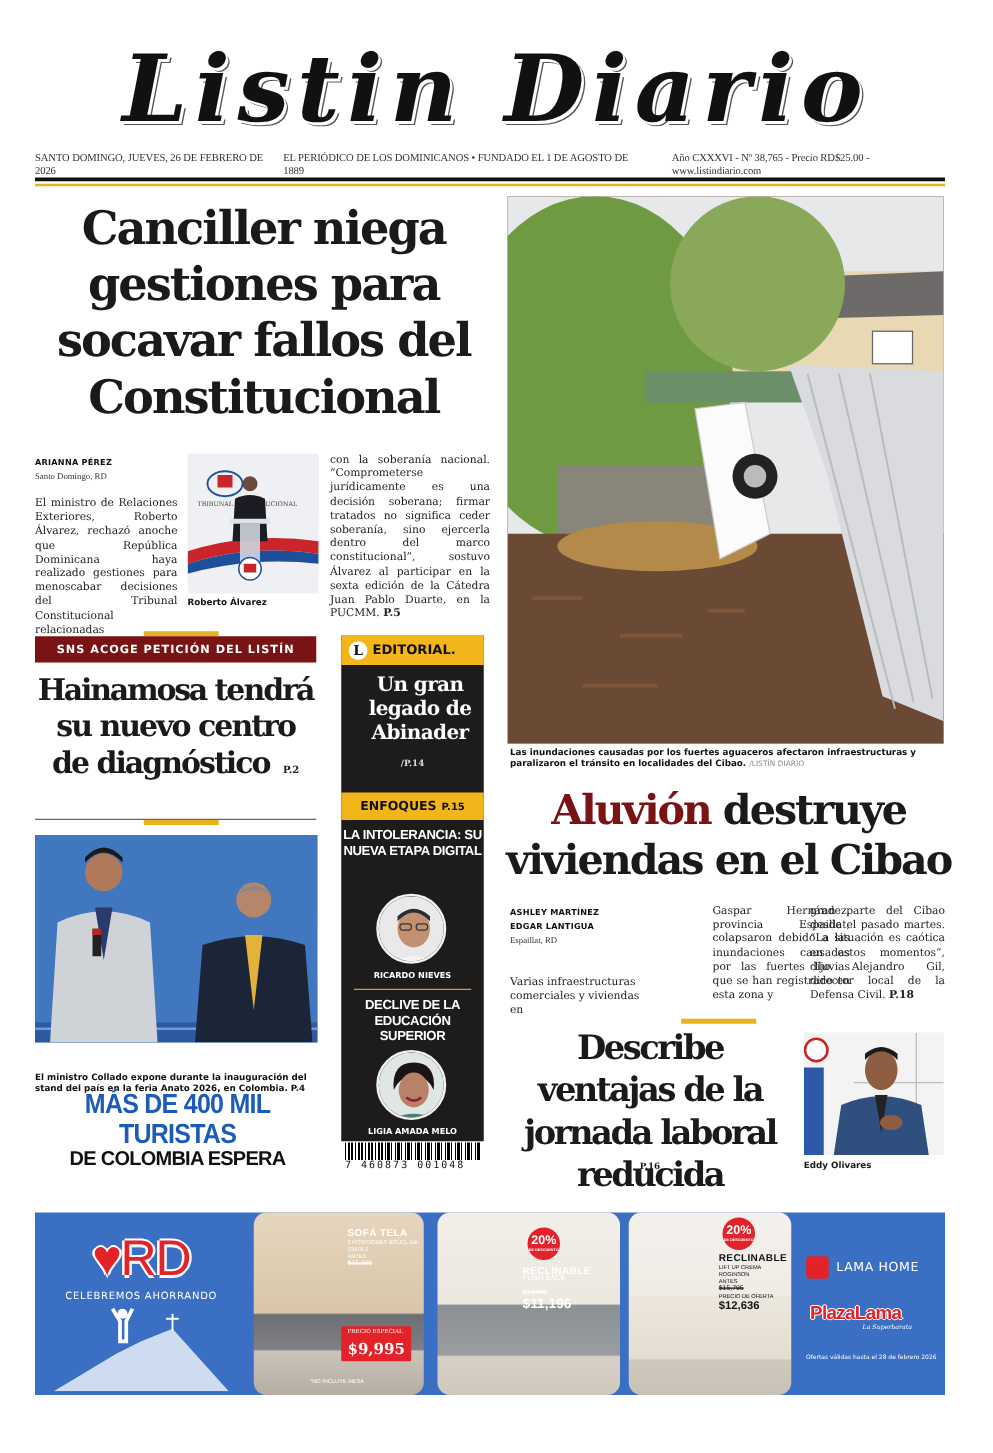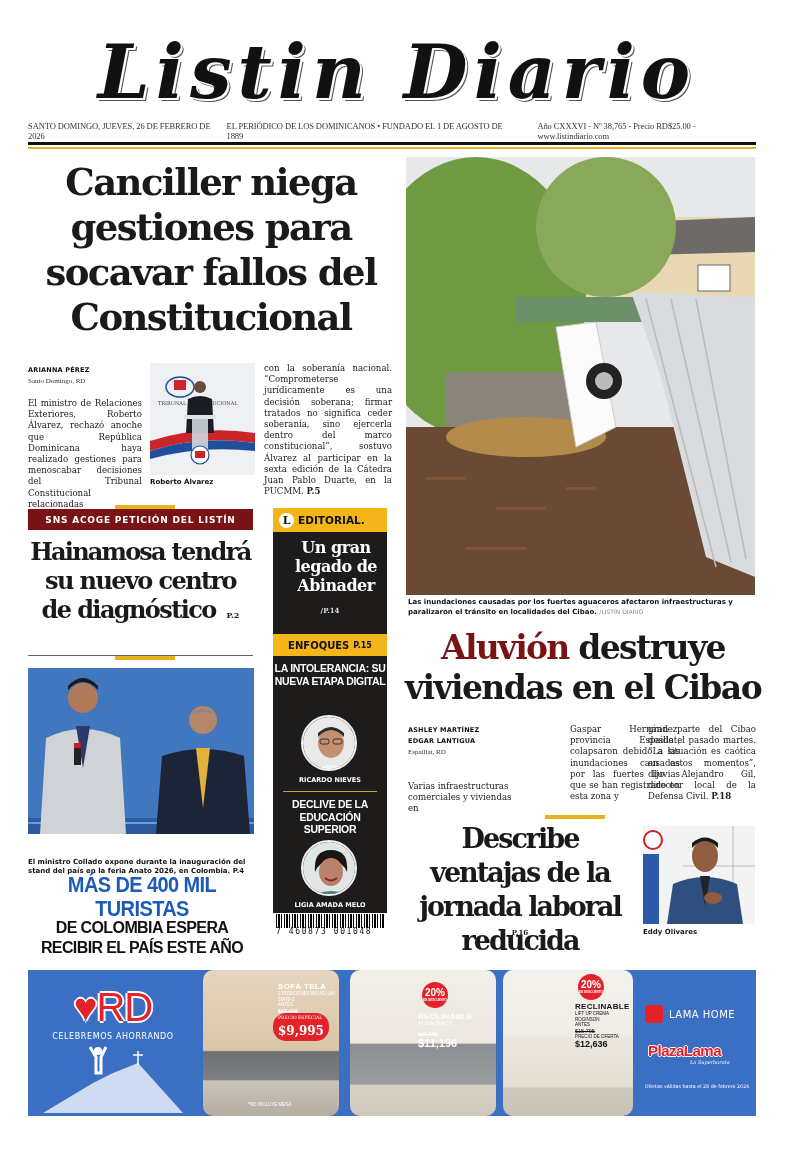--- a/index.html
+++ b/index.html
@@ -104,21 +104,21 @@
       text-shadow: 2px 0 #fff, -2px 0 #fff, 0 2px #fff, 0 -2px #fff; letter-spacing: -1px; }
     .ad-tagline { color: #fff; font-family: "DejaVu Sans", sans-serif; font-size: 8px; letter-spacing: 0.6px; margin-top: 3px; }
     .ad-card { top: 970px; height: 146px; border-radius: 10px; overflow: hidden; }
     .card-sofa { left: 203px; width: 136px; background: linear-gradient(180deg, #e6d6bf 0%, #d9c6a8 55%, #6d6f74 56%, #7e8084 75%, #c9c3ba 76%, #b7ada1 100%); }
     .card-rec1 { left: 350px; width: 146px; background: linear-gradient(180deg, #f2efe9 0%, #ece7df 50%, #8c9094 51%, #9a9ea1 78%, #d7d0c5 79%, #cfc8bc 100%); }
     .card-rec2 { left: 503px; width: 130px; background: linear-gradient(180deg, #f3f1ec 0%, #efece6 45%, #ece7de 46%, #e4ddd1 80%, #cfc8bc 81%, #c8c1b5 100%); }
     .ad-text { font-family: "Liberation Sans", sans-serif; color: #fff; }
     .ad-title { font-weight: bold; font-size: 8px; letter-spacing: 0.3px; }
     .ad-small { font-size: 4.5px; line-height: 5.5px; }
     .ad-old { font-size: 5.5px; text-decoration: line-through; }
-    .price-pill { background: #e3222a; border-radius: 13px; padding: 2px 5px; color: #fff; display: inline-block; }
+    .price-pill { background: #e3222a; border-radius: 1px; padding: 2px 5px; color: #fff; display: inline-block; margin-top: 48px; }
     .price-pill .lbl { font-size: 4.5px; display: block; }
     .price-pill .val { font-size: 12px; font-weight: bold; }
     .badge20 { width: 26px; height: 26px; border-radius: 50%; background: #e3222a; color: #fff; font-family: "Liberation Sans", sans-serif;
       font-weight: bold; font-size: 10px; display: flex; flex-direction: column; align-items: center; justify-content: center; line-height: 10px; }
     .badge20 .s { font-size: 3px; line-height: 4px; }
     .big-price { font-weight: bold; font-size: 11px; }
     .lama-home { left: 645px; top: 1005px; display: flex; align-items: center; gap: 6px; }
     .lama-icon { width: 18px; height: 18px; background: #e3222a; border-radius: 3px; }
     .lama-text { color: #fff; font-family: "DejaVu Sans", sans-serif; font-size: 10px; letter-spacing: 0.5px; }
     .plazalama { left: 648px; top: 1043px; width: 100px; font-family: "Liberation Sans", sans-serif; font-weight: bold; font-size: 15px; color: #e3222a;
@@ -193,21 +193,20 @@
     <circle cx="175" cy="52" r="14" fill="#b5866a"></circle>
     <path d="M161 48 Q175 34 189 48 Q175 40 161 48Z" fill="#888"></path>
     <path d="M128 166 L134 88 Q175 74 216 88 L222 166 Z" fill="#1c2538"></path>
     <path d="M168 80 L175 140 L182 80 Z" fill="#e2b23a"></path>
   </svg>
 </div>
 <div class="abs cap-collado">El ministro Collado expone durante la inauguración del stand del país en la feria Anato 2026, en Colombia. P.4</div>
 <div class="abs turistas">
   <div class="t1">MÁS DE 400 MIL TURISTAS</div>
   <div class="t2">DE COLOMBIA ESPERA</div>
-  <div class="t2">RECIBIR EL PAÍS ESTE AÑO</div>
 </div>
 
 <div class="abs edit-col"></div>
 <div class="abs edit-tab">
   <span class="edit-logo">L</span>
   <span>EDITORIAL.</span>
 </div>
 <div class="abs edit-head">Un gran legado de Abinader</div>
 <div class="abs edit-pg">/P.14</div>
 <div class="abs enf-tab">

